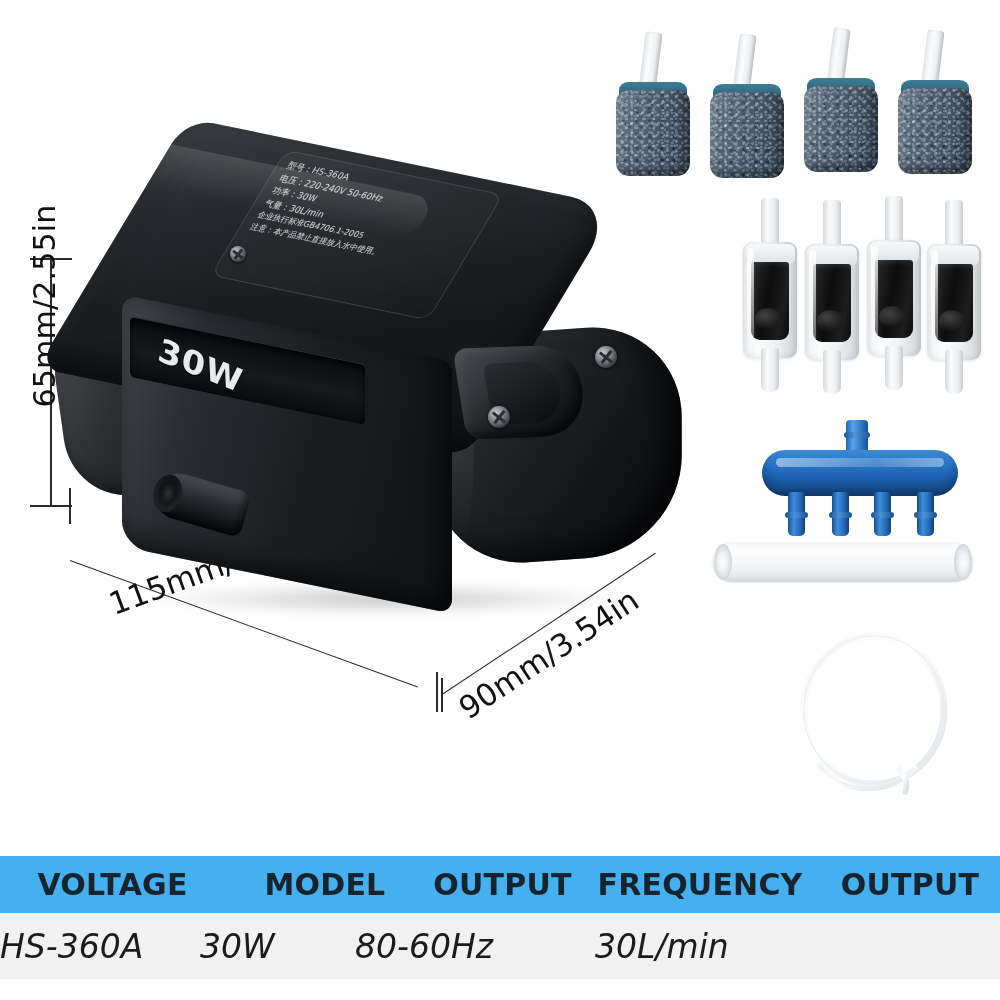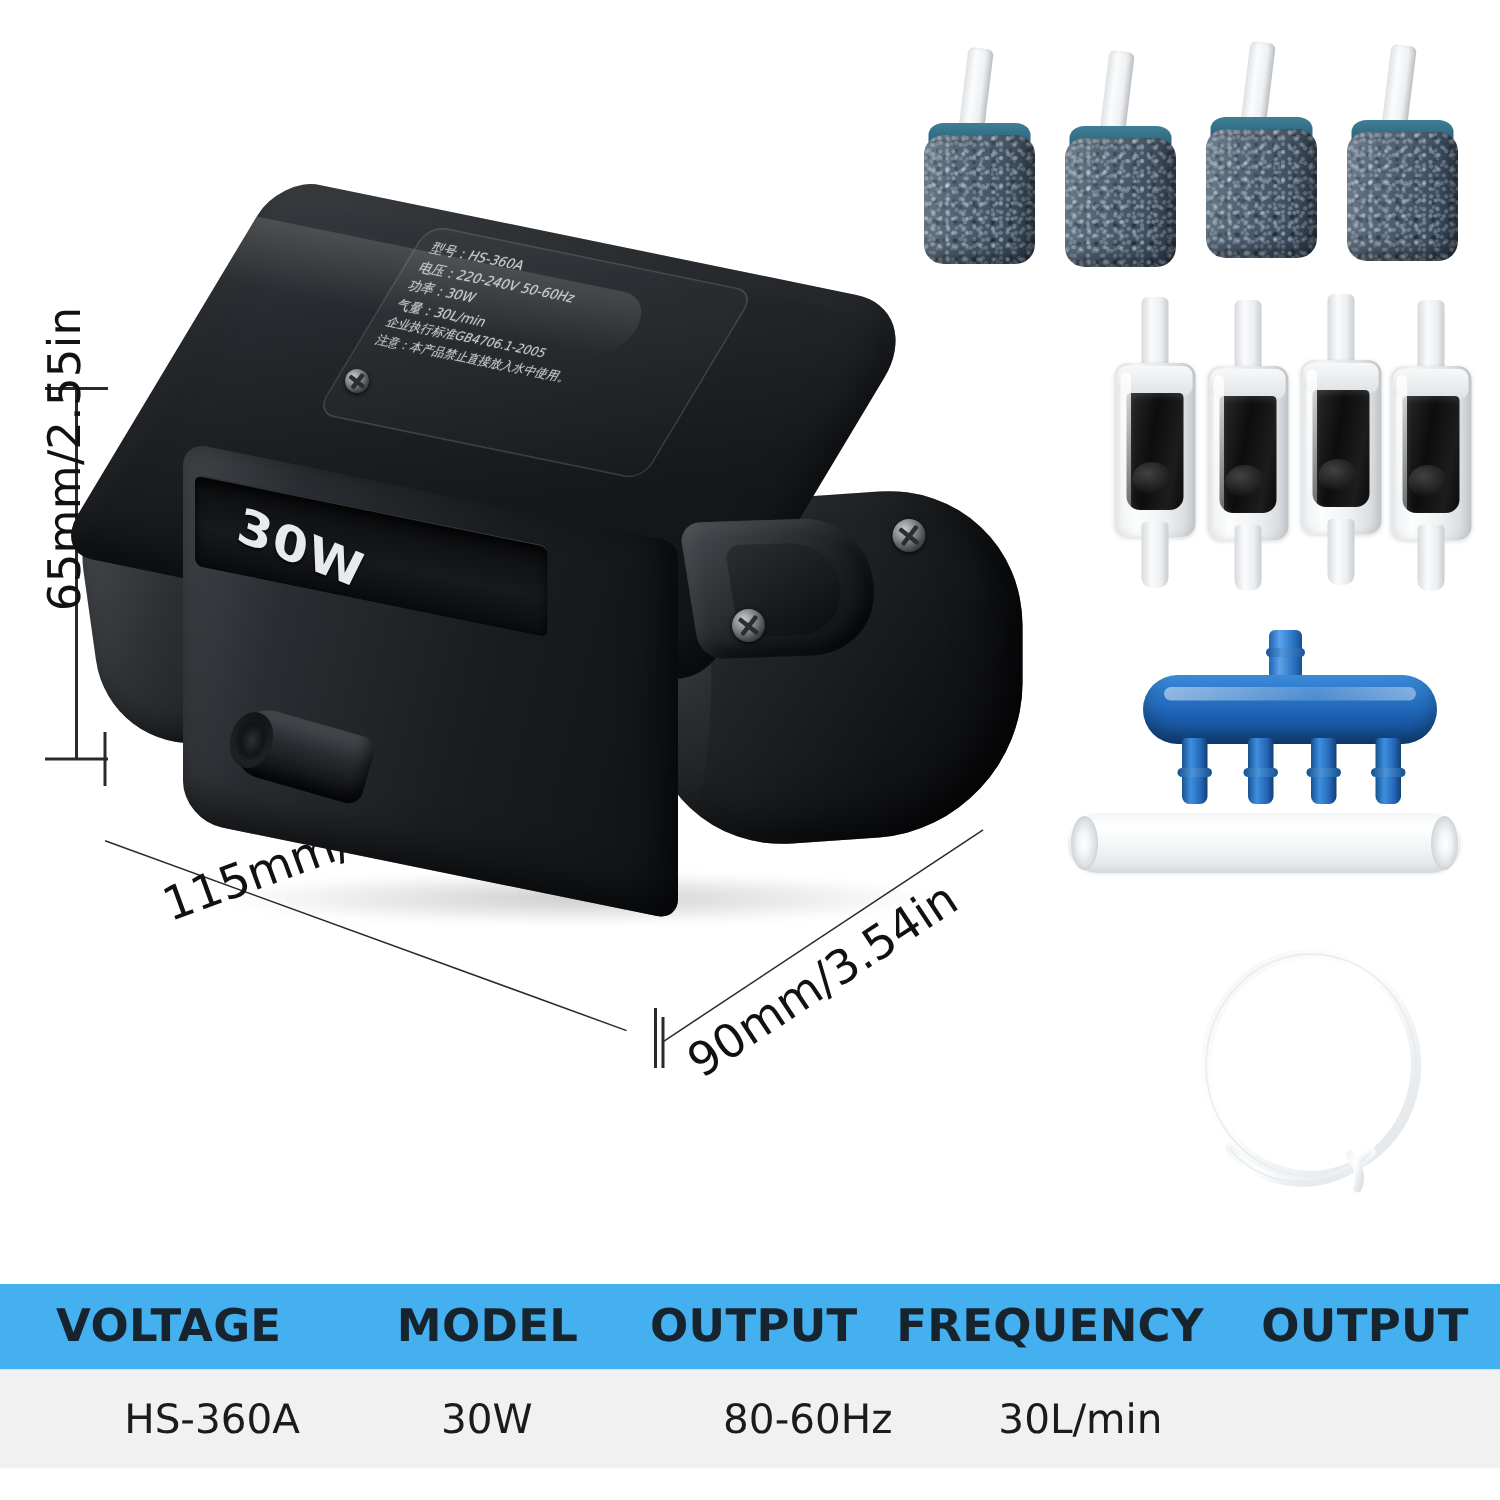--- a/index.html
+++ b/index.html
@@ -307,22 +307,23 @@
   }
   .spec-row{
     display:flex;width:100%;height:66px;background:#f1f1f1;align-items:center;
   }
   .spec-foot{width:100%;height:21px;background:#ffffff;}
   .spec-head .cell{
     font-size:30px;font-weight:700;color:#17242e;text-align:center;
     font-family:"DejaVu Sans","Liberation Sans",sans-serif;letter-spacing:.2px;
   }
   .spec-row .cell{
-    font-size:27px;font-weight:400;color:#1b1b1b;text-align:right;
+    font-size:33px;font-weight:400;color:#1b1b1b;text-align:left;
     font-family:"DejaVu Sans","Liberation Sans",sans-serif;
+    font-style:italic;
   }
   .c0{width:20%;} .c1{width:22.5%;} .c2{width:15.5%;} .c3{width:24%;} .c4{width:18%;}
 </style>
 </head>
 <body>
 
 <div class="stage">
 
   <div class="dimline" style="left:50px;top:258px;width:1.6px;height:248px;"></div>
   <div class="tick" style="left:30px;top:258px;width:42px;height:1.6px;"></div>

